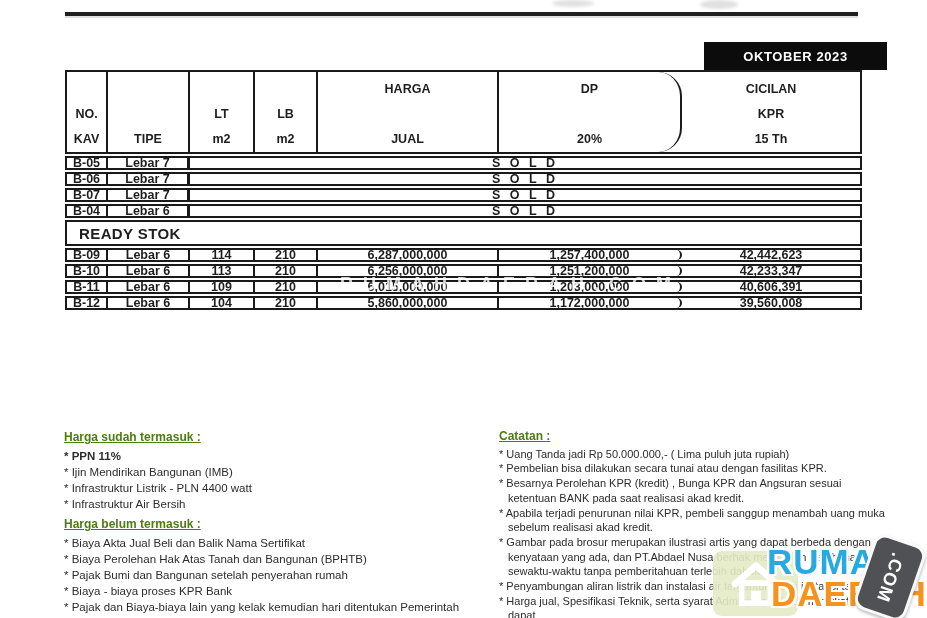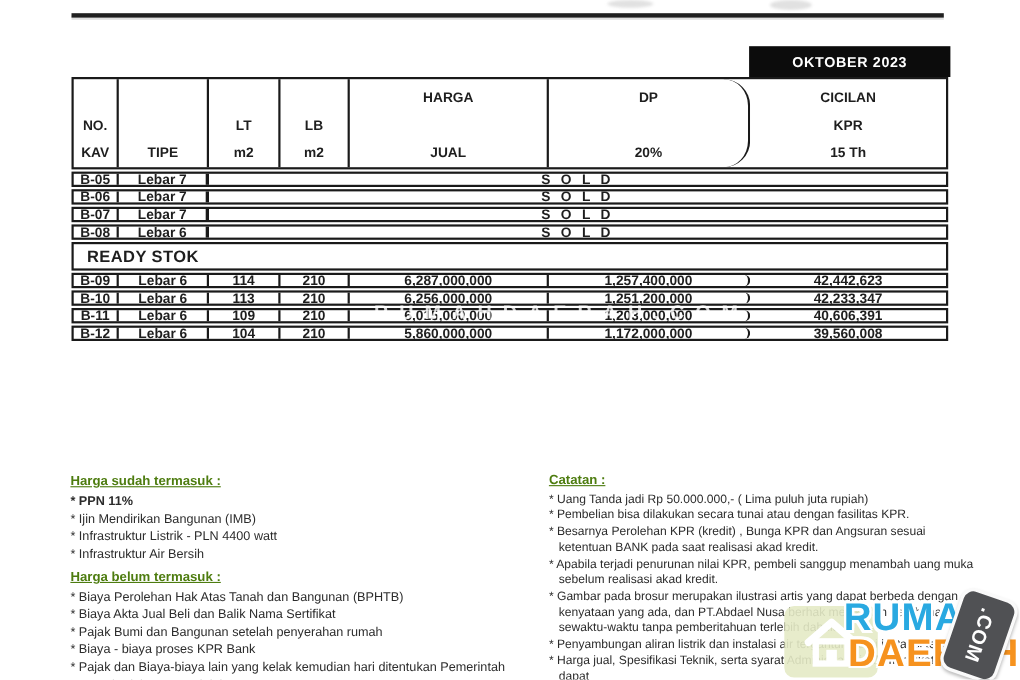--- a/index.html
+++ b/index.html
@@ -7,21 +7,21 @@
         font-family:"Liberation Sans","DejaVu Sans",sans-serif;color:#1e1e1e;}
 
   
   .top-rule{position:absolute;left:65px;top:12px;width:793px;height:4px;background:#202020;
             box-shadow:0 2px 0 rgba(0,0,0,0.12);}
   .smudge{position:absolute;background:rgba(90,90,90,0.18);border-radius:50%;filter:blur(1.5px);}
   .s1{left:552px;top:0;width:42px;height:7px;}
   .s2{left:700px;top:0;width:38px;height:9px;}
 
   
-  .period-badge{position:absolute;left:681px;top:42px;width:183px;height:28px;background:#0c0c0c;
+  .period-badge{position:absolute;left:704px;top:42px;width:183px;height:28px;background:#0c0c0c;
                 color:#fff;font-weight:700;font-size:13px;letter-spacing:0.6px;
                 display:flex;align-items:center;justify-content:center;}
 
   
   .tbl{position:absolute;left:65px;top:70px;width:797px;}
   .row{display:flex;box-sizing:border-box;border:2px solid #1a1a1a;background:#fff;
        height:14px;margin-bottom:2px;}
   .row.head{height:84px;border-width:2.5px;}
   .c{box-sizing:border-box;border-right:2px solid #1a1a1a;display:flex;align-items:center;
      justify-content:center;font-weight:700;font-size:12.5px;}
@@ -120,21 +120,21 @@
       <div class="c c-no">B-06</div>
       <div class="c c-tipe">Lebar 7</div>
       <div class="c c-merged">S O L D</div>
     </div>
     <div class="row sold">
       <div class="c c-no">B-07</div>
       <div class="c c-tipe">Lebar 7</div>
       <div class="c c-merged">S O L D</div>
     </div>
     <div class="row sold">
-      <div class="c c-no">B-08</div>
+      <div class="c c-no">B-04</div>
       <div class="c c-tipe">Lebar 6</div>
       <div class="c c-merged">S O L D</div>
     </div>
 
     <div class="row stok">
       <div class="stok-cell">READY STOK</div>
     </div>
 
     <div class="row">
       <div class="c c-no">B-09</div>
@@ -179,22 +179,22 @@
   <div class="notes included">
     <div class="nt">Harga sudah termasuk :</div>
     <div class="ni bold">* PPN 11%</div>
     <div class="ni">* Ijin Mendirikan Bangunan (IMB)</div>
     <div class="ni">* Infrastruktur Listrik - PLN 4400 watt</div>
     <div class="ni">* Infrastruktur Air Bersih</div>
   </div>
 
   <div class="notes excluded">
     <div class="nt">Harga belum termasuk :</div>
+    <div class="ni">* Biaya Akta Jual Beli dan Balik Nama Sertifikat</div>
     <div class="ni">* Biaya Perolehan Hak Atas Tanah dan Bangunan (BPHTB)</div>
-    <div class="ni">* Biaya Akta Jual Beli dan Balik Nama Sertifikat</div>
     <div class="ni">* Pajak Bumi dan Bangunan setelah penyerahan rumah</div>
     <div class="ni">* Biaya - biaya proses KPR Bank</div>
     <div class="ni">* Pajak dan Biaya-biaya lain yang kelak kemudian hari ditentukan Pemerintah serta berlaku surut adalah tanggungan PEMBELI</div>
   </div>
 
   <div class="notes catatan">
     <div class="nt">Catatan :</div>
     <div class="ni">* Uang Tanda jadi Rp 50.000.000,- ( Lima puluh juta rupiah)</div>
     <div class="ni">* Pembelian bisa dilakukan secara tunai atau dengan fasilitas KPR.</div>
     <div class="ni">* Besarnya Perolehan KPR (kredit) , Bunga KPR dan Angsuran sesuai ketentuan BANK pada saat realisasi akad kredit.</div>

